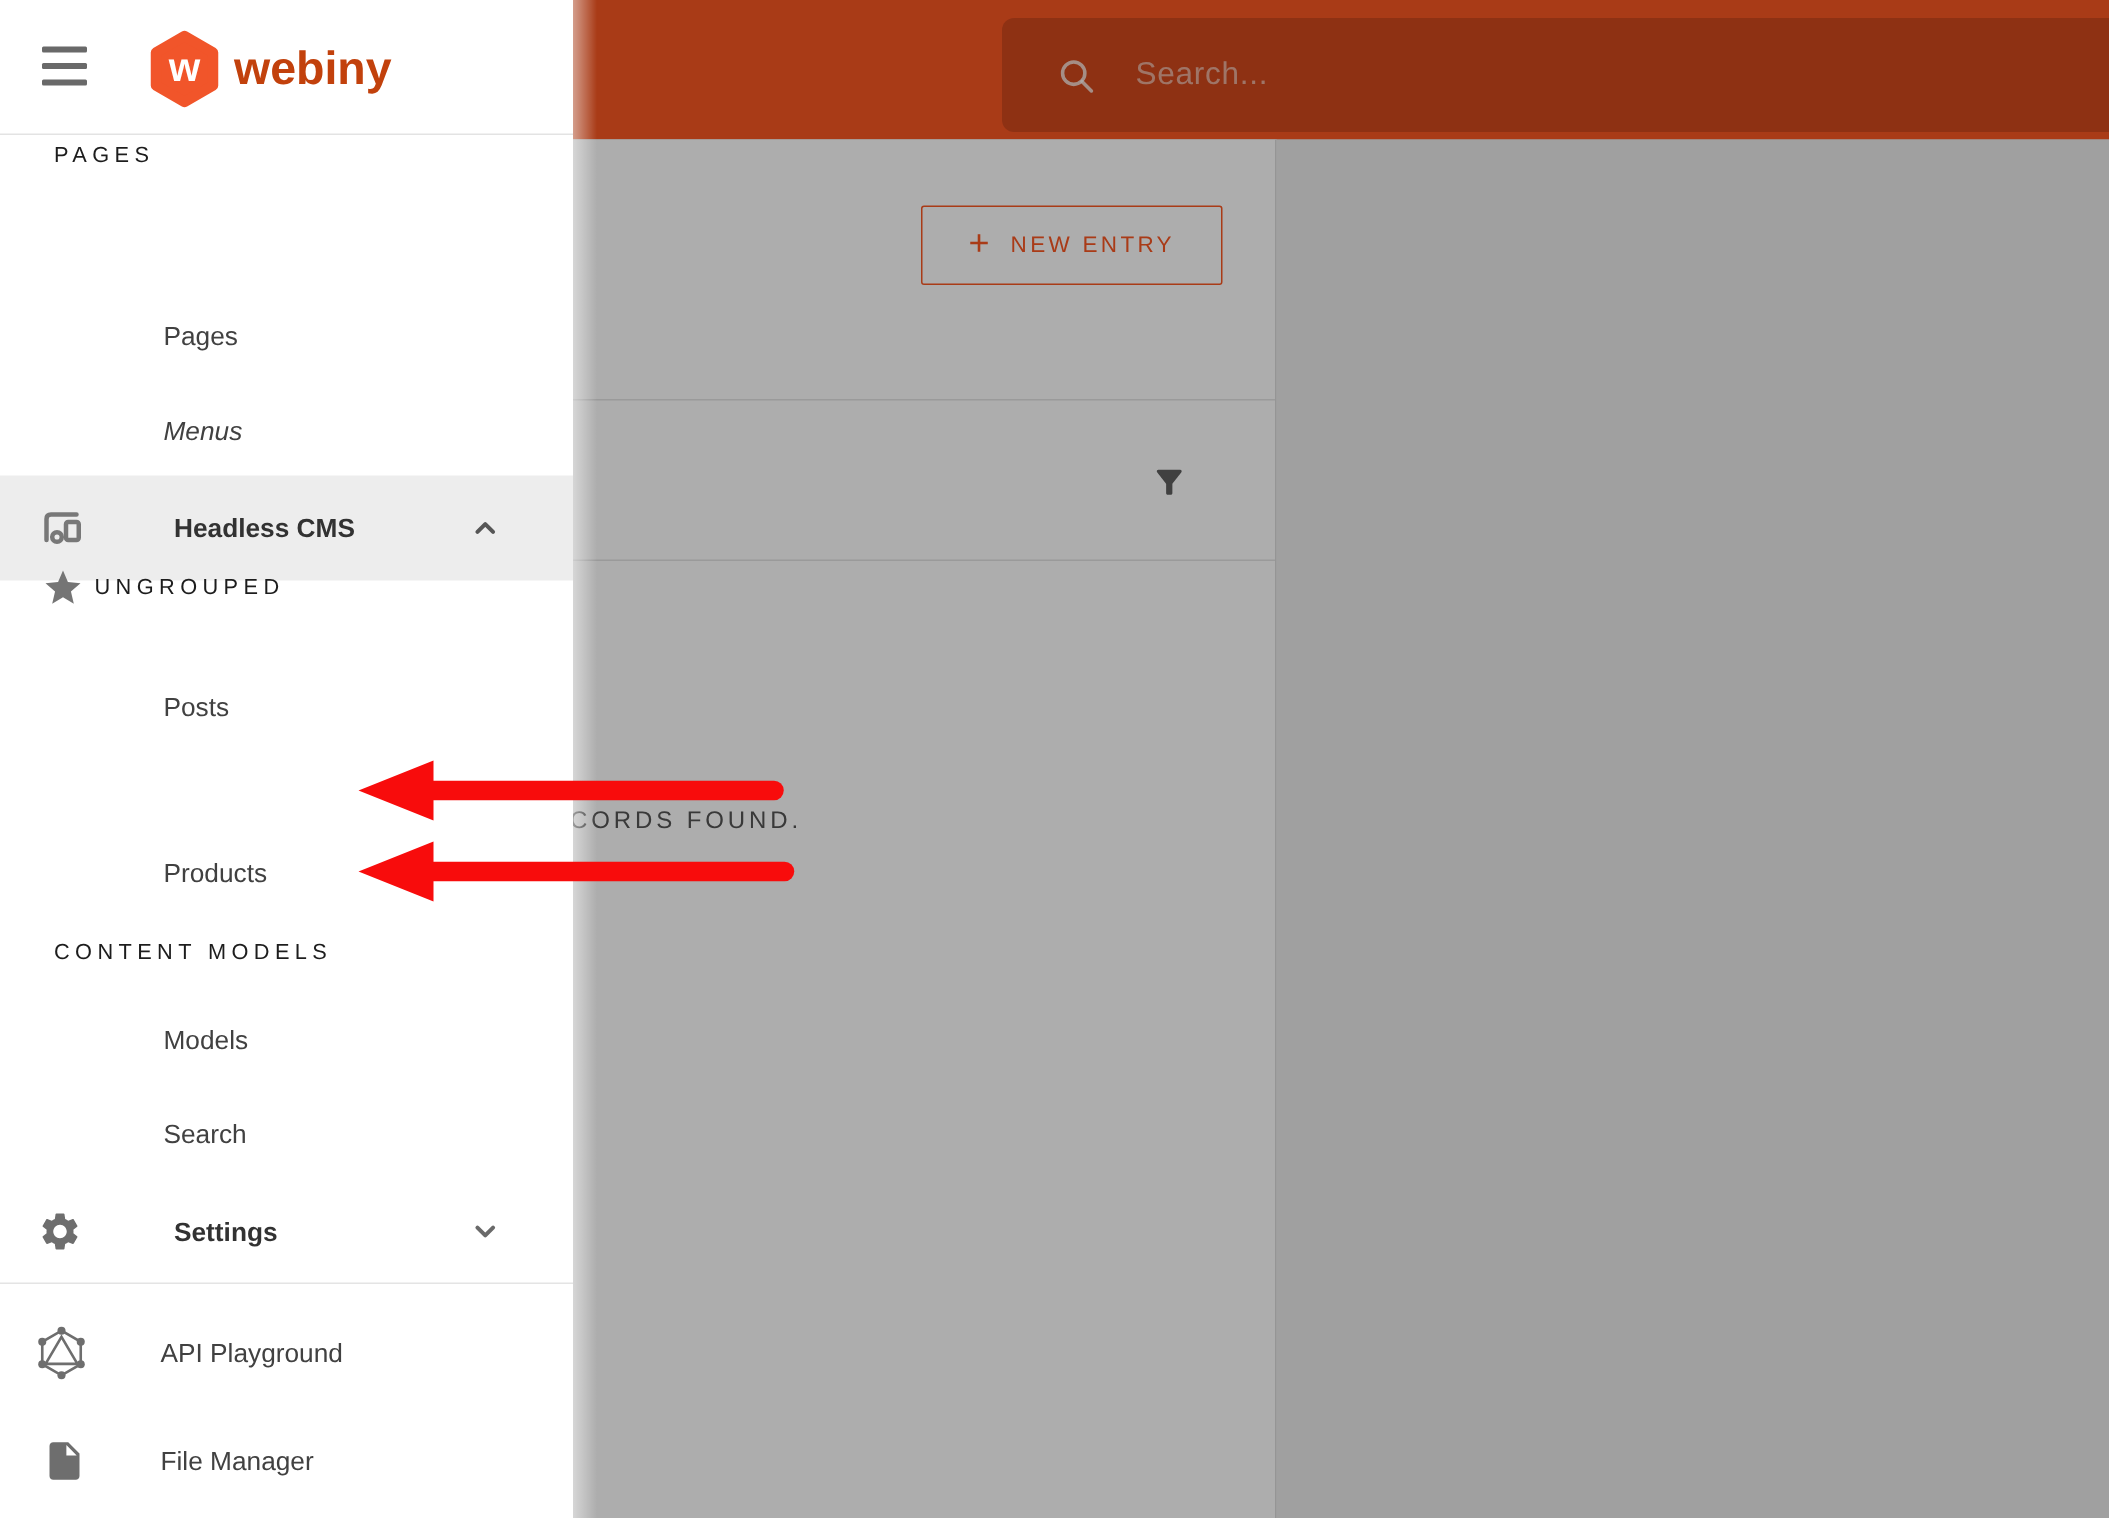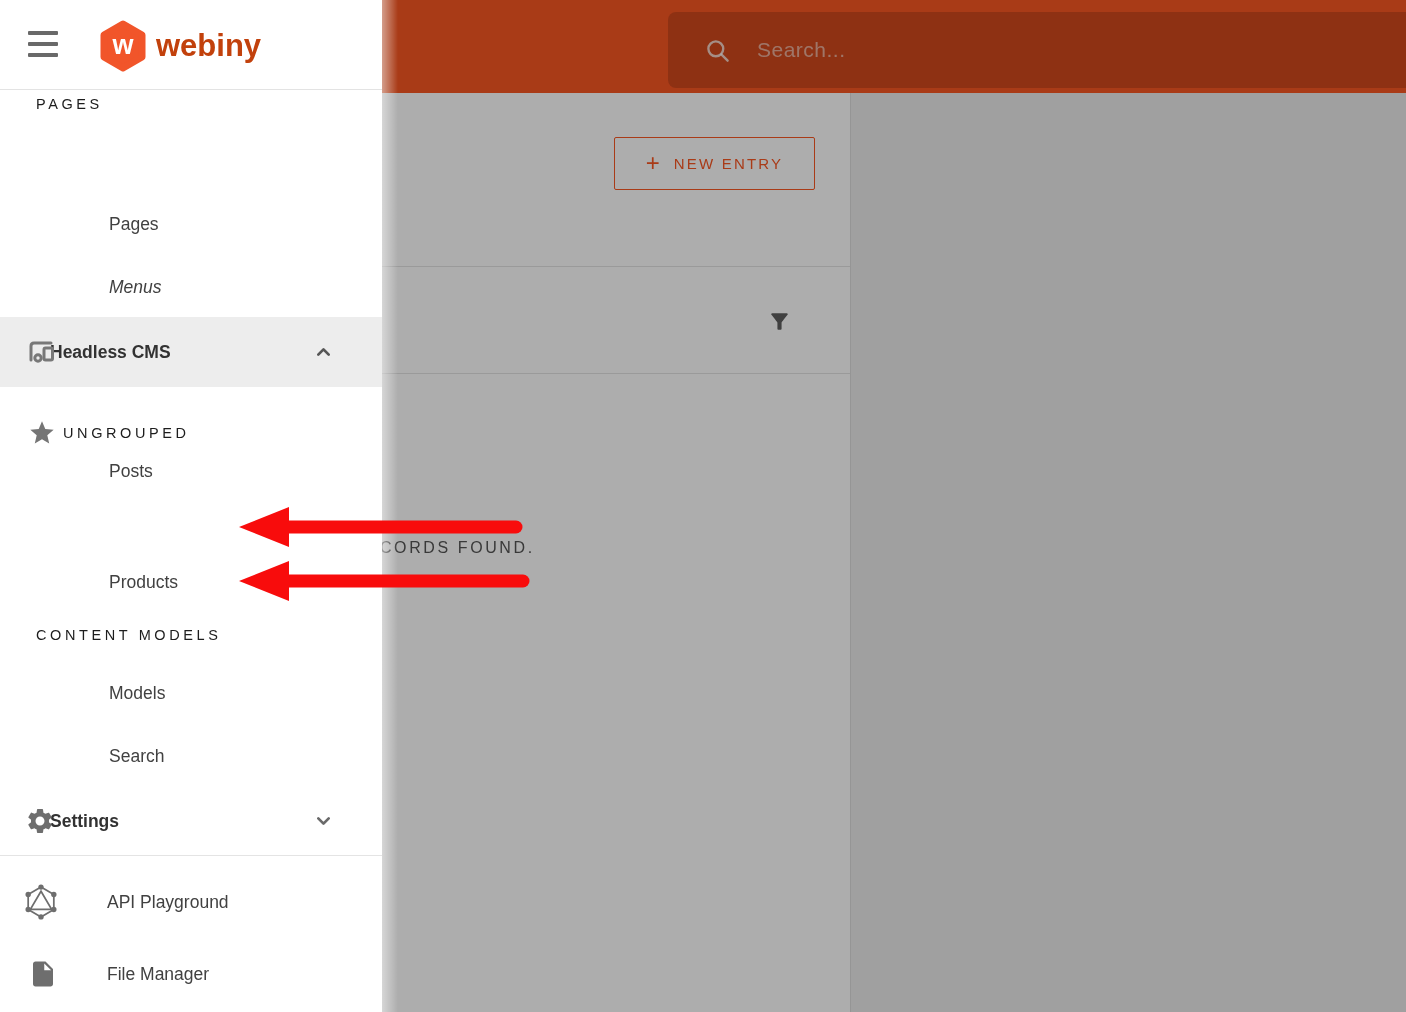--- a/index.html
+++ b/index.html
@@ -56,36 +56,36 @@
   .item-lbl { font-size:17.5px; color:#414141; }
   .item-bold { font-size:17.5px; font-weight:700; color:#323232; }
   .section-lbl { font-size:14.5px; letter-spacing:3.6px; color:#1d1d1d; }
   .chev { position:absolute; right:46px; top:50%; transform:translateY(-50%); display:flex; }
 
   #r-pages-header   { top:86px;  height:36px; }
   #r-categories     { top:130px; height:57px; left:11px; right:12px; background:#f4f4f4; }
   #r-pages          { top:202px; height:44px; }
   #r-menus          { top:265px; height:44px;font-style:italic; }
   #r-headless       { top:317px; height:70px; background:#ededed; }
-  #r-ungrouped      { top:413px; height:40px; }
+  #r-ungrouped      { top:372px; height:40px; }
   #r-posts          { top:449px; height:44px;text-align:center; }
   #r-ecommerce      { top:504px; height:40px; }
   #r-products       { top:560px; height:44px; }
   #r-contentmodels  { top:615px; height:40px; }
   #r-models         { top:671px; height:44px; }
   #r-groups         { top:734px; height:44px; }
   #r-settings       { top:799px; height:44px; }
   .drawer-divider   { position:absolute; top:855px; left:0; right:0; height:1px; background:#e4e4e4; }
   #r-api            { top:880px; height:44px; }
   #r-file           { top:952px; height:44px; }
 
   .ml-header { margin-left:36px; }
   .ml-item   { margin-left:109px; }
   .ml-item-hl{ margin-left:98px; }  
-  .ml-icon-item { margin-left:50px; }
+  .ml-icon-item { margin-left:116px; }
   .ml-sub    { margin-left:63px; }
 
   
   .arrows { position:absolute; inset:0; z-index:20; pointer-events:none; }
 </style>
 </head>
 <body>
 
 <div class="stage">
 

